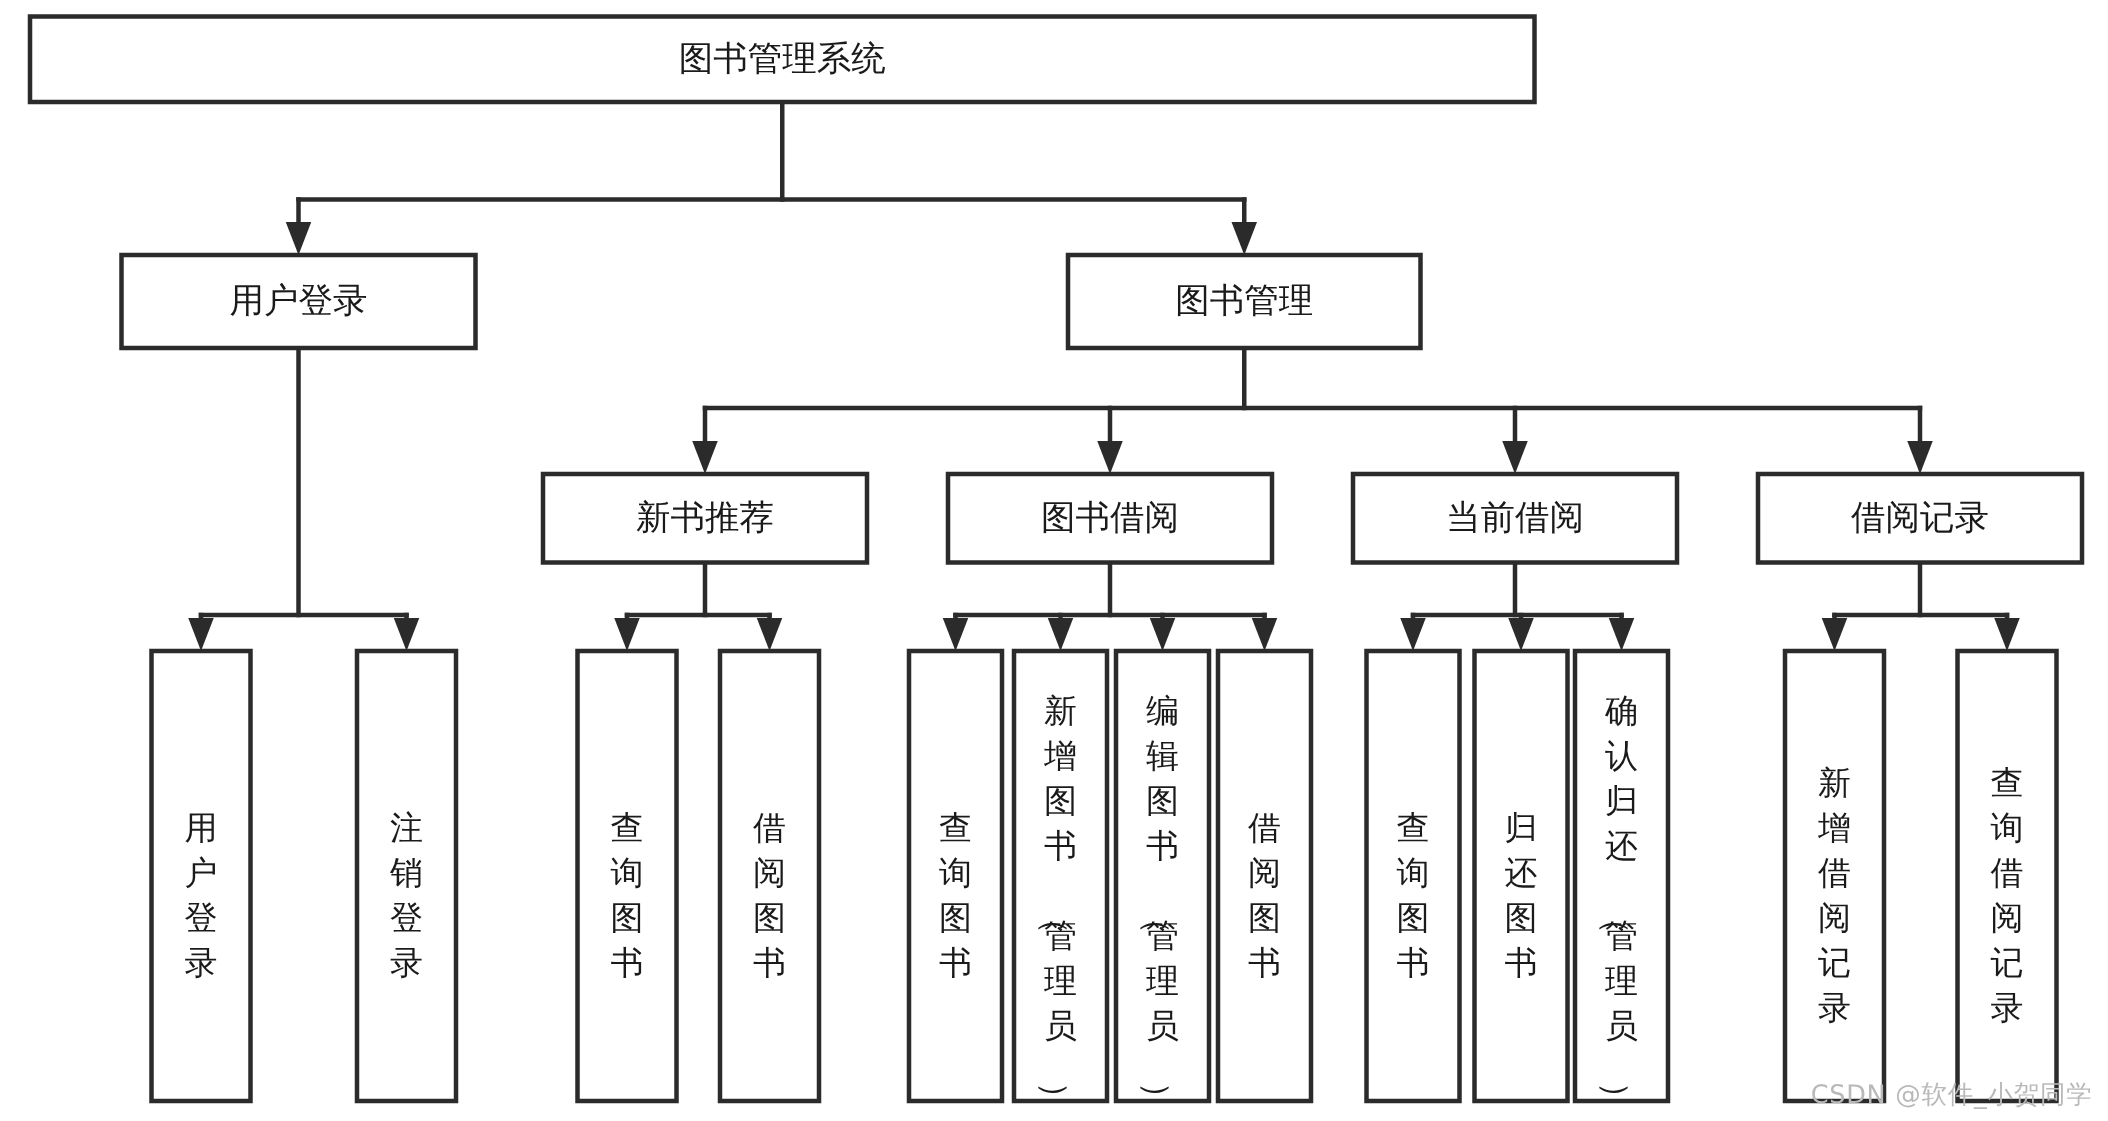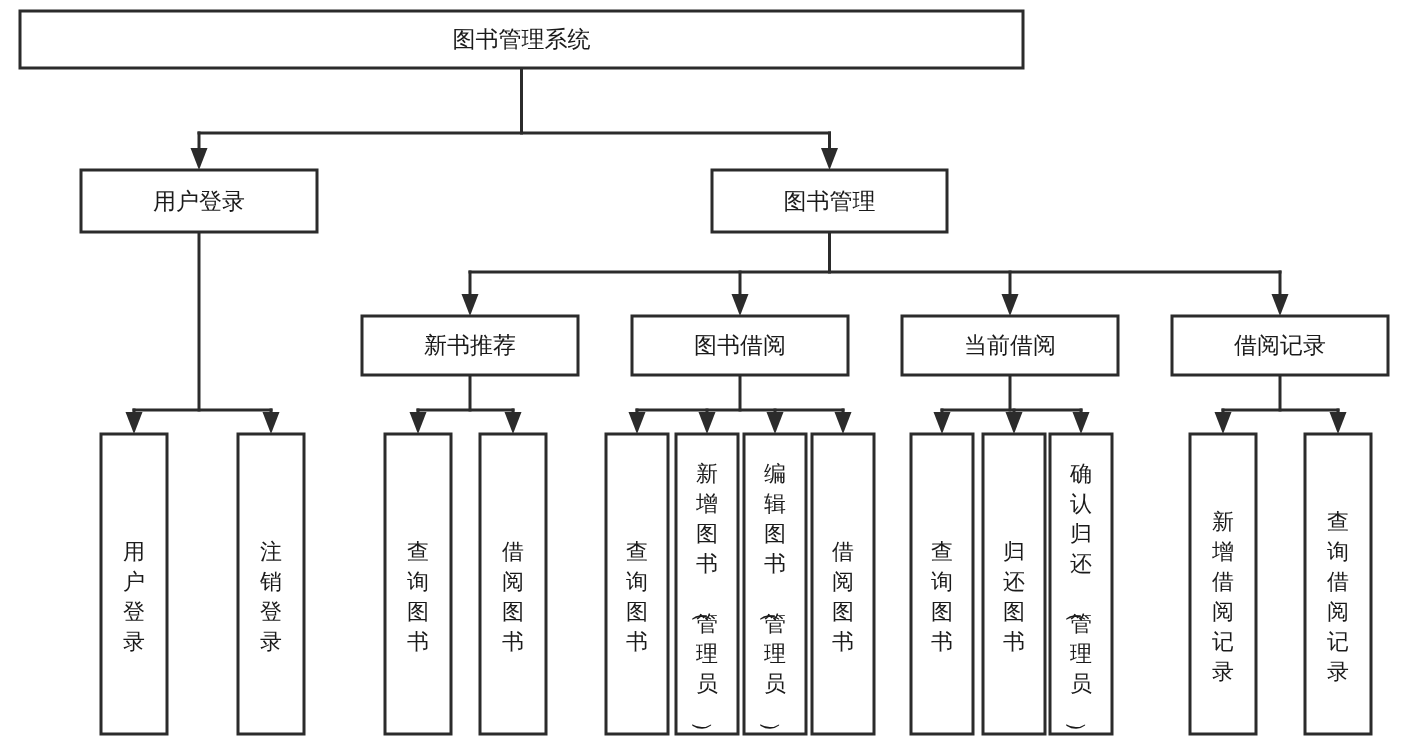--- a/index.html
+++ b/index.html
@@ -182,13 +182,14 @@
         <g>
           <rect x="1190" y="434" width="66" height="300" class="node-rect"></rect>
           <text x="1223" class="node-label vertical"><tspan x="1223" y="523">新</tspan><tspan x="1223" y="553">增</tspan><tspan x="1223" y="583">借</tspan><tspan x="1223" y="613">阅</tspan><tspan x="1223" y="643">记</tspan><tspan x="1223" y="673">录</tspan></text>
         </g>
         <g>
           <rect x="1305" y="434" width="66" height="300" class="node-rect"></rect>
           <text x="1338" class="node-label vertical"><tspan x="1338" y="523">查</tspan><tspan x="1338" y="553">询</tspan><tspan x="1338" y="583">借</tspan><tspan x="1338" y="613">阅</tspan><tspan x="1338" y="643">记</tspan><tspan x="1338" y="673">录</tspan></text>
         </g>
       </g>
   </svg>
+  <div class="watermark">CSDN @软件_小贺同学</div>
 </div>
 
 </body></html>

